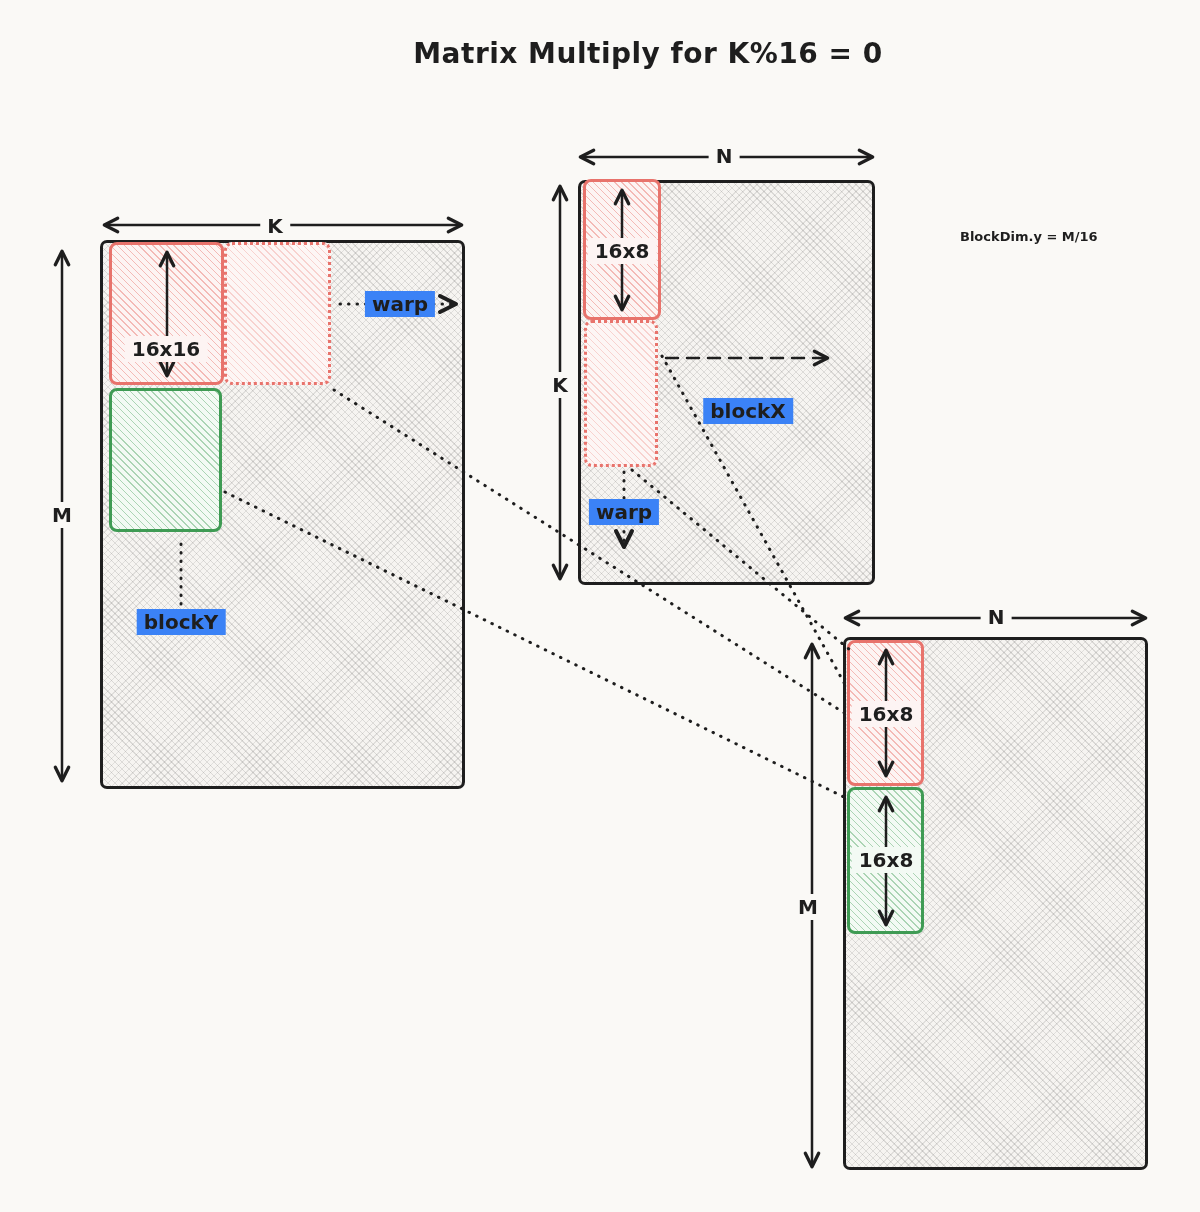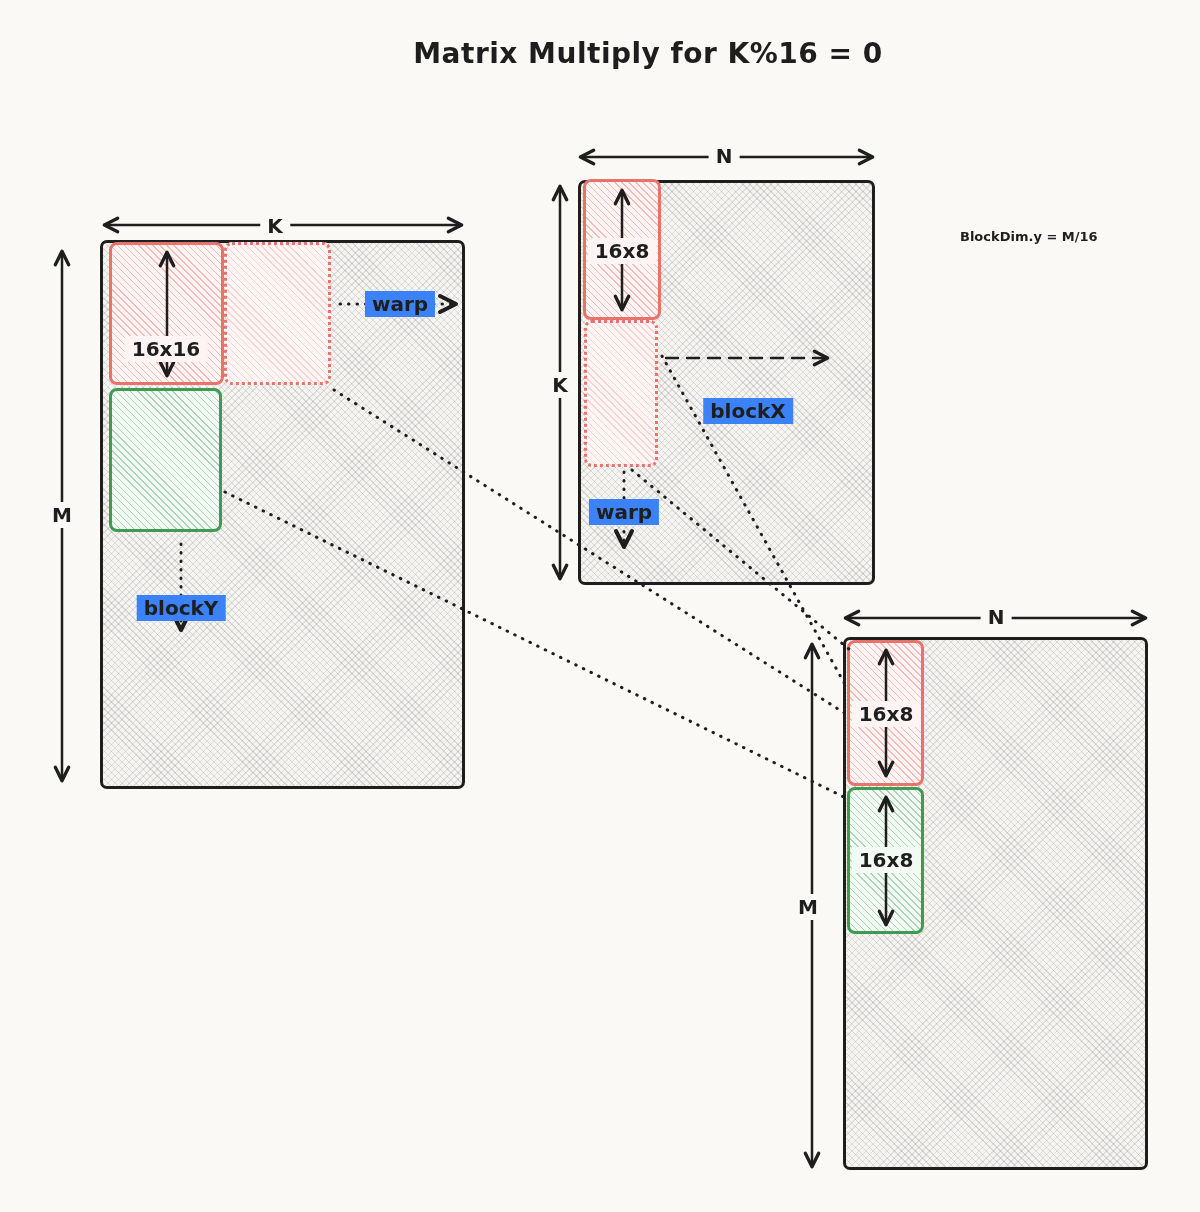--- a/index.html
+++ b/index.html
@@ -126,21 +126,21 @@
   <div class="title">Matrix Multiply for K%16 = 0</div>
 
   <div class="notes">
     <div>BlockDim.y = M/16</div>
   </div>
 
   <div class="lbl bg-canvas" style="left:275px;top:226px;">K</div>
   <div class="lbl bg-canvas" style="left:62px;top:515px;">M</div>
   <div class="lbl bg-red" style="left:166px;top:317px;margin-top:32px;">16x16</div>
   <div class="lbl bg-matrix" style="left:400px;top:304px;">warp</div>
-  <div class="lbl bg-matrix" style="left:181px;top:608px;">blockY</div>
+  <div class="lbl bg-matrix" style="left:181px;top:622px;">blockY</div>
 
   <div class="lbl bg-canvas" style="left:724px;top:156px;">N</div>
   <div class="lbl bg-canvas" style="left:560px;top:385px;">K</div>
   <div class="lbl bg-red" style="left:622px;top:251px;">16x8</div>
   <div class="lbl bg-matrix" style="left:748px;top:363px;margin-top:48px;">blockX</div>
   <div class="lbl bg-matrix" style="left:624px;top:512px;">warp</div>
 
   <div class="lbl bg-canvas" style="left:996px;top:617px;">N</div>
   <div class="lbl bg-canvas" style="left:808px;top:907px;">M</div>
   <div class="lbl bg-red" style="left:886px;top:714px;">16x8</div>

